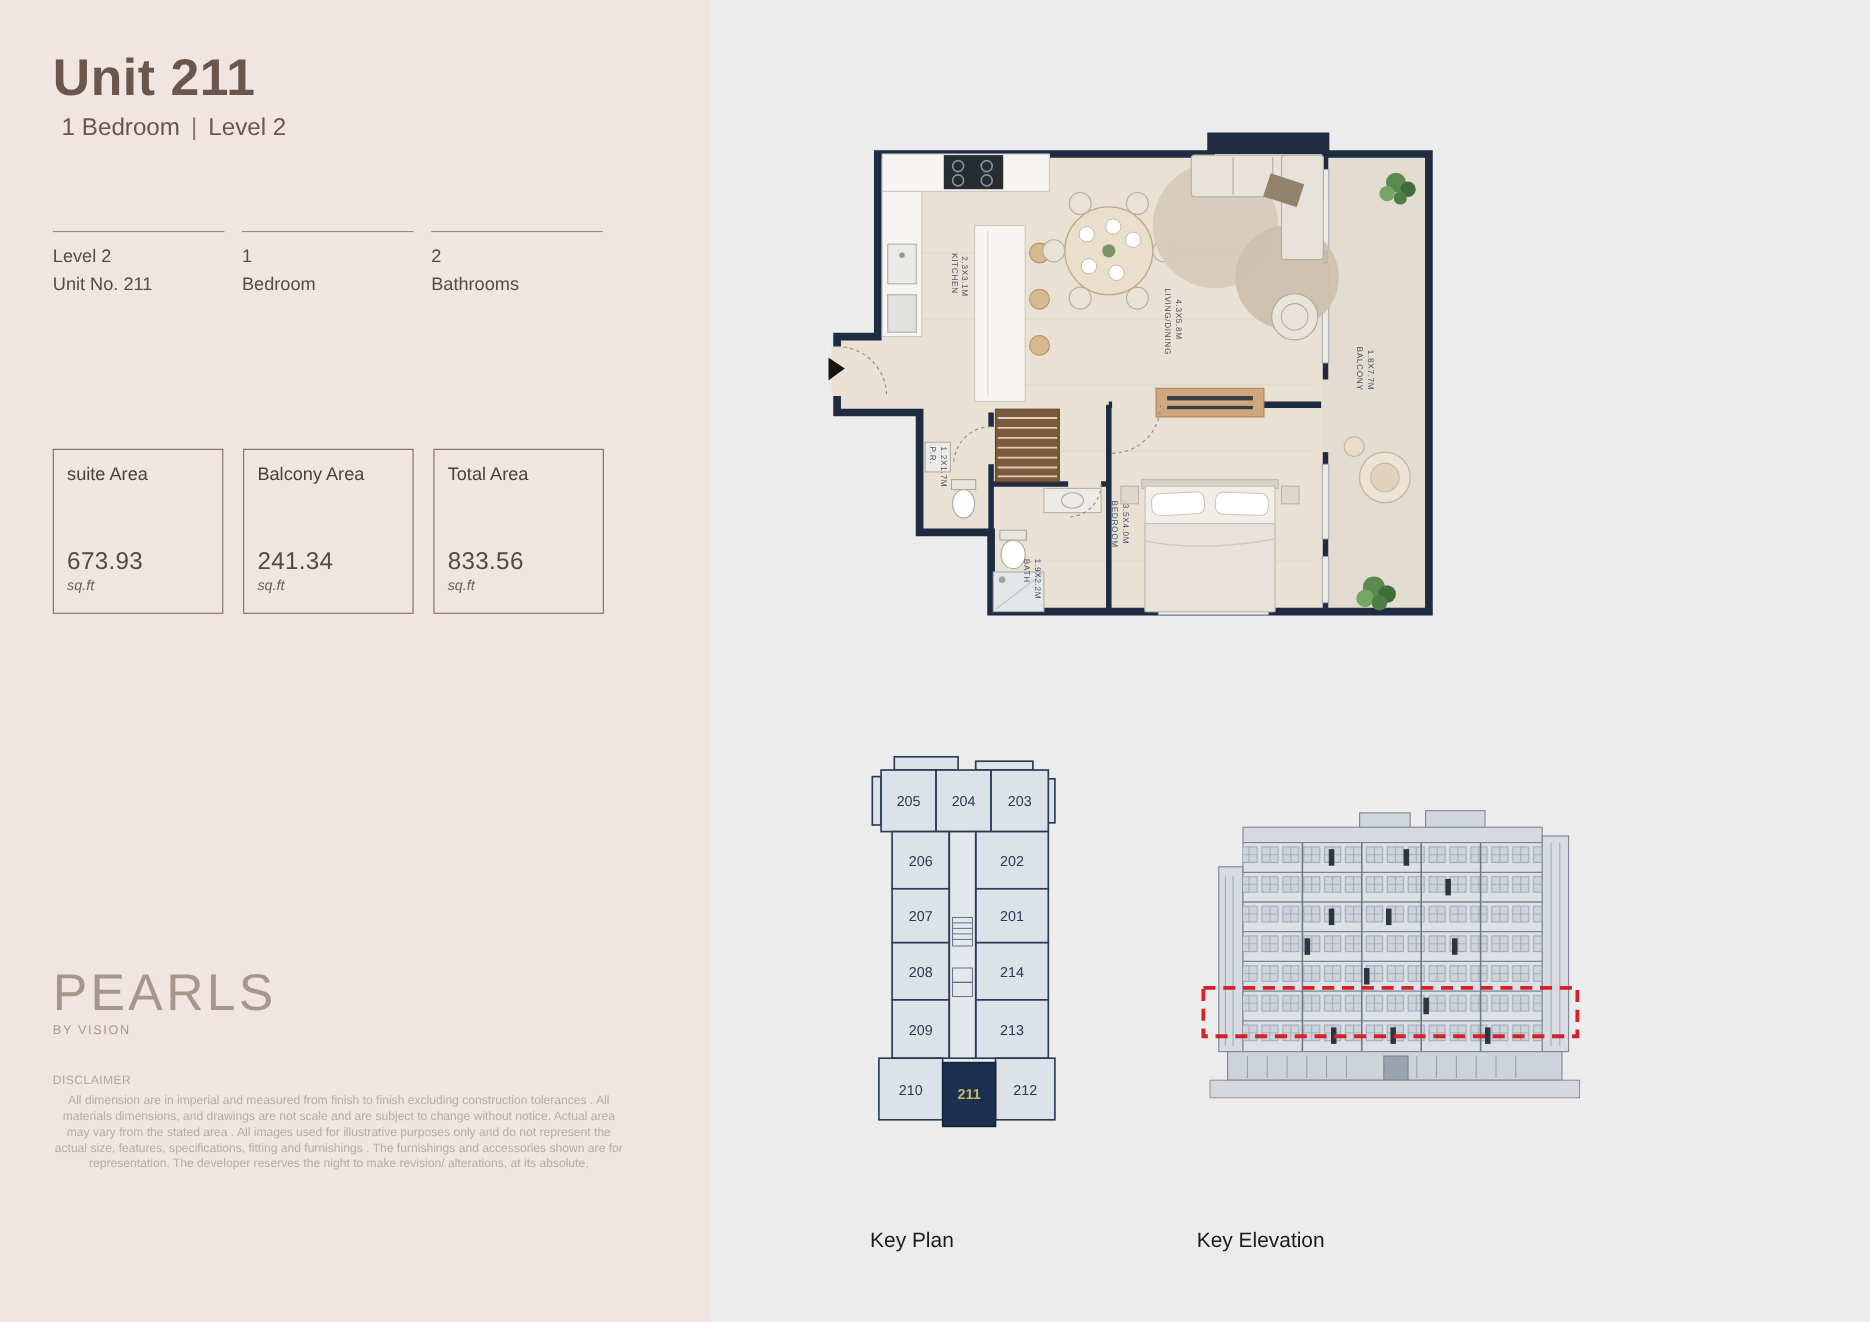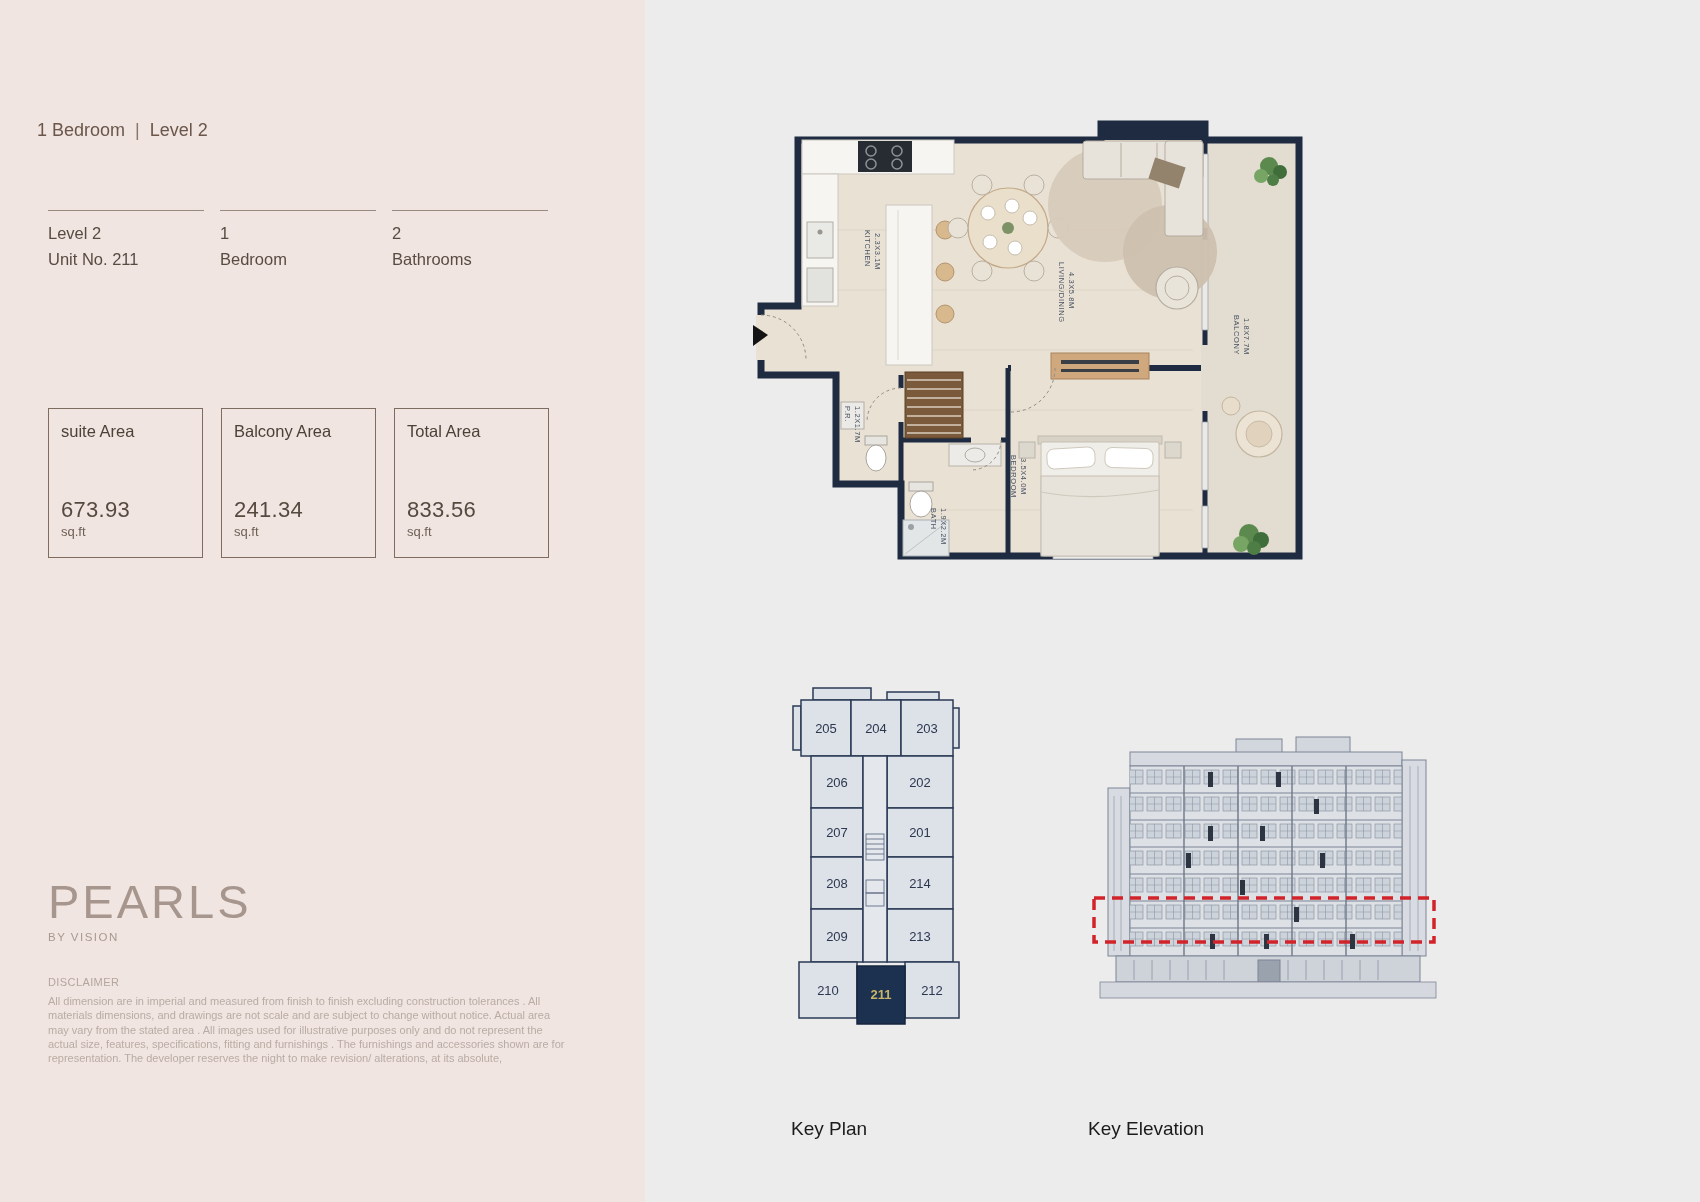--- a/index.html
+++ b/index.html
@@ -2,59 +2,60 @@
 <html><head>
 <meta charset="utf-8">
 <style>
   * { margin:0; padding:0; box-sizing:border-box; }
   html,body { width:1700px; height:1202px; }
   body { font-family:"Liberation Sans", sans-serif; display:flex; overflow:hidden; background:#ececec; }
 
   
   .left-panel { position:relative; width:645px; height:1202px; background:#f0e5e1; flex:0 0 645px; }
   .title { position:absolute; left:48px; top:42px; font-size:47px; font-weight:700; color:#6a564a; letter-spacing:.5px; }
-  .subtitle { position:absolute; left:37px; top:103px; font-size:18px; color:#6a564a;margin-top:17px; }
+  .subtitle { position:absolute; left:56px; top:103px; font-size:22px; color:#6a564a; }
   .subtitle .sep { margin:0 10px; color:#8a766a; }
 
   .specs { position:absolute; left:48px; top:210px; display:flex; gap:16px; }
   .spec-col { width:156px; border-top:1px solid #93costume?; }
   .spec-col { border-top:1px solid #998a7f; padding-top:10px; font-size:16.5px; color:#584c42; line-height:1.55; }
 
   .areas { position:absolute; left:48px; top:408px; display:flex; gap:18px; }
   .area-box { width:155px; height:150px; border:1px solid #7e6c60; padding:13px 12px; position:relative; }
   .area-label { font-size:16.5px; color:#4c4238; }
   .area-value { position:absolute; left:12px; top:88px; font-size:22px; color:#564a40; letter-spacing:.3px; }
-  .area-unit { position:absolute; left:12px; top:115px; font-size:13px; color:#6d6055; }
+  .area-unit { position:absolute; left:12px; top:115px; font-size:13px; color:#6d6055;font-style:italic; }
 
   .brand { position:absolute; left:48px; top:874px; color:#a6968e; }
   .brand-name { font-size:47px; letter-spacing:3px; font-weight:400;text-align:right; }
   .brand-tagline { font-size:11.5px; letter-spacing:1.5px; margin-top:2px; color:#a89890; }
 
   .disclaimer { position:absolute; left:48px; top:976px; width:520px; color:#b9aca4; }
   .disclaimer h4 { font-size:11px; font-weight:400; letter-spacing:.4px; margin-bottom:6px; color:#b4a69e; }
-  .disclaimer p { font-size:11px; line-height:1.3; }
+  .disclaimer p { font-size:11px; line-height:1.3;text-align:center; }
 
   
   .right-panel { position:relative; flex:1; height:1202px; background:#ececec; }
   .floorplan-svg { position:absolute; left:108px; top:110px; }
   .keyplan-svg { position:absolute; left:146px; top:684px; }
   .elevation-svg { position:absolute; left:443px; top:736px; }
   .caption { position:absolute; top:1118px; font-size:19px; color:#1b1b1b; }
   .caption.keyplan-caption { left:146px; width:170px; }
   .caption.elevation-caption { left:443px; width:352px; }
 
   svg text { font-family:"Liberation Sans", sans-serif; }
   .room-label { font-size:7.5px; letter-spacing:.6px; fill:#44506077; fill:#475263; }
   .unit-num { font-size:13px; fill:#2c3750; }
   .unit-num-hl { font-size:13px; fill:#c8b568; font-weight:700; }
 </style>
 </head>
 <body>
 
 <div class="left-panel">
+  <div class="title">Unit 211</div>
   <div class="subtitle">
     <span>1 Bedroom</span><span class="sep">|</span><span>Level 2</span>
   </div>
 
   <div class="specs">
     <div class="spec-col">
       <div>Level 2</div>
       <div>Unit No. 211</div>
     </div>
     <div class="spec-col">

